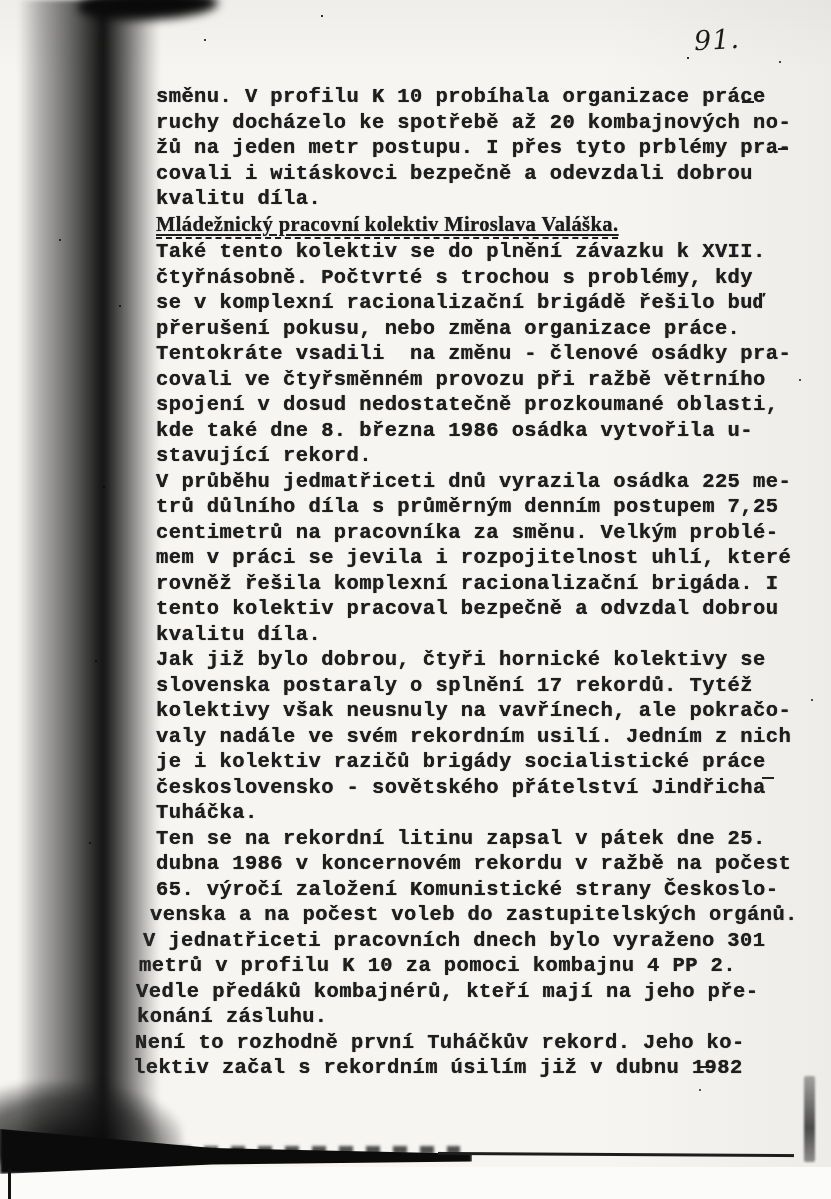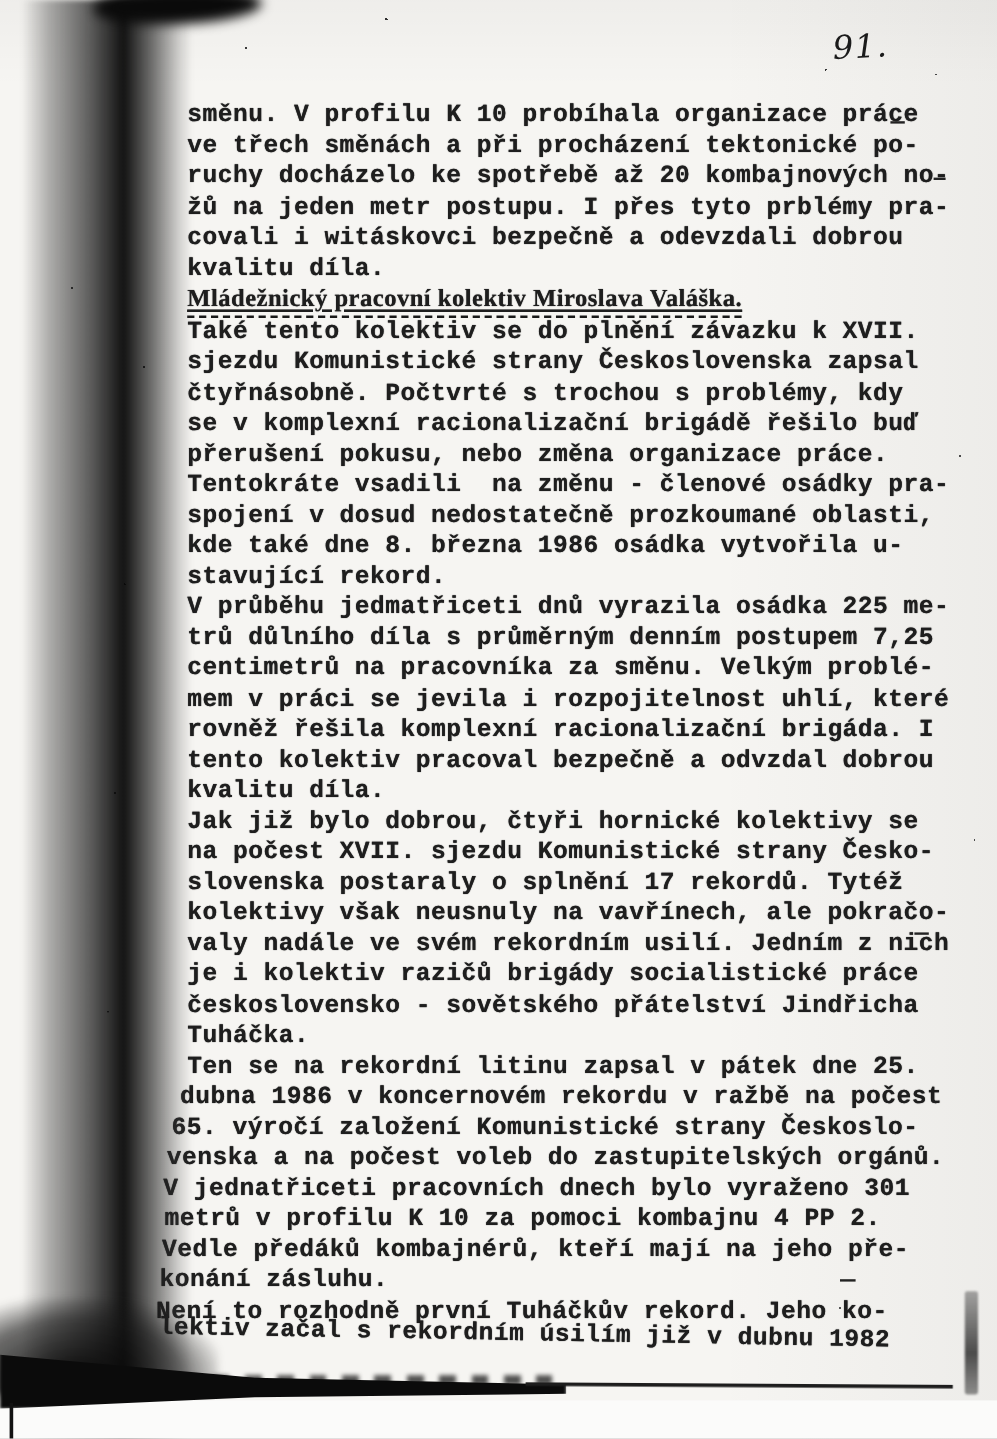--- a/index.html
+++ b/index.html
@@ -104,44 +104,42 @@
   <div class="page-number">91.</div>
 
   <div class="stray-mark stray-1"></div>
   <div class="stray-mark stray-2"></div>
   <div class="stray-mark stray-3"></div>
   <div class="stray-mark stray-4"></div>
 
   <div class="text-block">
 
   <div class="line kind-body">směnu. V profilu K 10 probíhala organizace práce</div>
-      <div class="line kind-body">ve třech směnách a při procházení tektonické po-</div>
       <div class="line kind-body">ruchy docházelo ke spotřebě až 20 kombajnových no-</div>
       <div class="line kind-body">žů na jeden metr postupu. I přes tyto prblémy pra-</div>
       <div class="line kind-body">covali i witáskovci bezpečně a odevzdali dobrou</div>
       <div class="line kind-body">kvalitu díla.</div>
       <div class="line kind-heading">Mládežnický pracovní kolektiv Miroslava Valáška.</div>
       <div class="line kind-body">Také tento kolektiv se do plnění závazku k XVII.</div>
-      <div class="line kind-body">sjezdu Komunistické strany Československa zapsal</div>
       <div class="line kind-body">čtyřnásobně. Počtvrté s trochou s problémy, kdy</div>
       <div class="line kind-body">se v komplexní racionalizační brigádě řešilo buď</div>
       <div class="line kind-body">přerušení pokusu, nebo změna organizace práce.</div>
       <div class="line kind-body">Tentokráte vsadili  na změnu - členové osádky pra-</div>
+      <div class="line kind-body">covali ve čtyřsměnném provozu při ražbě větrního</div>
       <div class="line kind-body">spojení v dosud nedostatečně prozkoumané oblasti,</div>
       <div class="line kind-body">kde také dne 8. března 1986 osádka vytvořila u-</div>
       <div class="line kind-body">stavující rekord.</div>
       <div class="line kind-body">V průběhu jedmatřiceti dnů vyrazila osádka 225 me-</div>
       <div class="line kind-body">trů důlního díla s průměrným denním postupem 7,25</div>
       <div class="line kind-body">centimetrů na pracovníka za směnu. Velkým problé-</div>
       <div class="line kind-body">mem v práci se jevila i rozpojitelnost uhlí, které</div>
       <div class="line kind-body">rovněž řešila komplexní racionalizační brigáda. I</div>
       <div class="line kind-body">tento kolektiv pracoval bezpečně a odvzdal dobrou</div>
       <div class="line kind-body">kvalitu díla.</div>
       <div class="line kind-body">Jak již bylo dobrou, čtyři hornické kolektivy se</div>
-      <div class="line kind-body">na počest XVII. sjezdu Komunistické strany Česko-</div>
       <div class="line kind-body">slovenska postaraly o splnění 17 rekordů. Tytéž</div>
       <div class="line kind-body">kolektivy však neusnuly na vavřínech, ale pokračo-</div>
       <div class="line kind-body">valy nadále ve svém rekordním usilí. Jedním z nich</div>
       <div class="line kind-body">je i kolektiv razičů brigády socialistické práce</div>
       <div class="line kind-body">československo - sovětského přátelství Jindřicha</div>
       <div class="line kind-body">Tuháčka.</div>
       <div class="line kind-body">Ten se na rekordní litinu zapsal v pátek dne 25.</div>
       <div class="line kind-body">dubna 1986 v koncernovém rekordu v ražbě na počest</div>
       <div class="line kind-body">65. výročí založení Komunistické strany Českoslo-</div>
       <div class="line kind-body">venska a na počest voleb do zastupitelských orgánů.</div>

